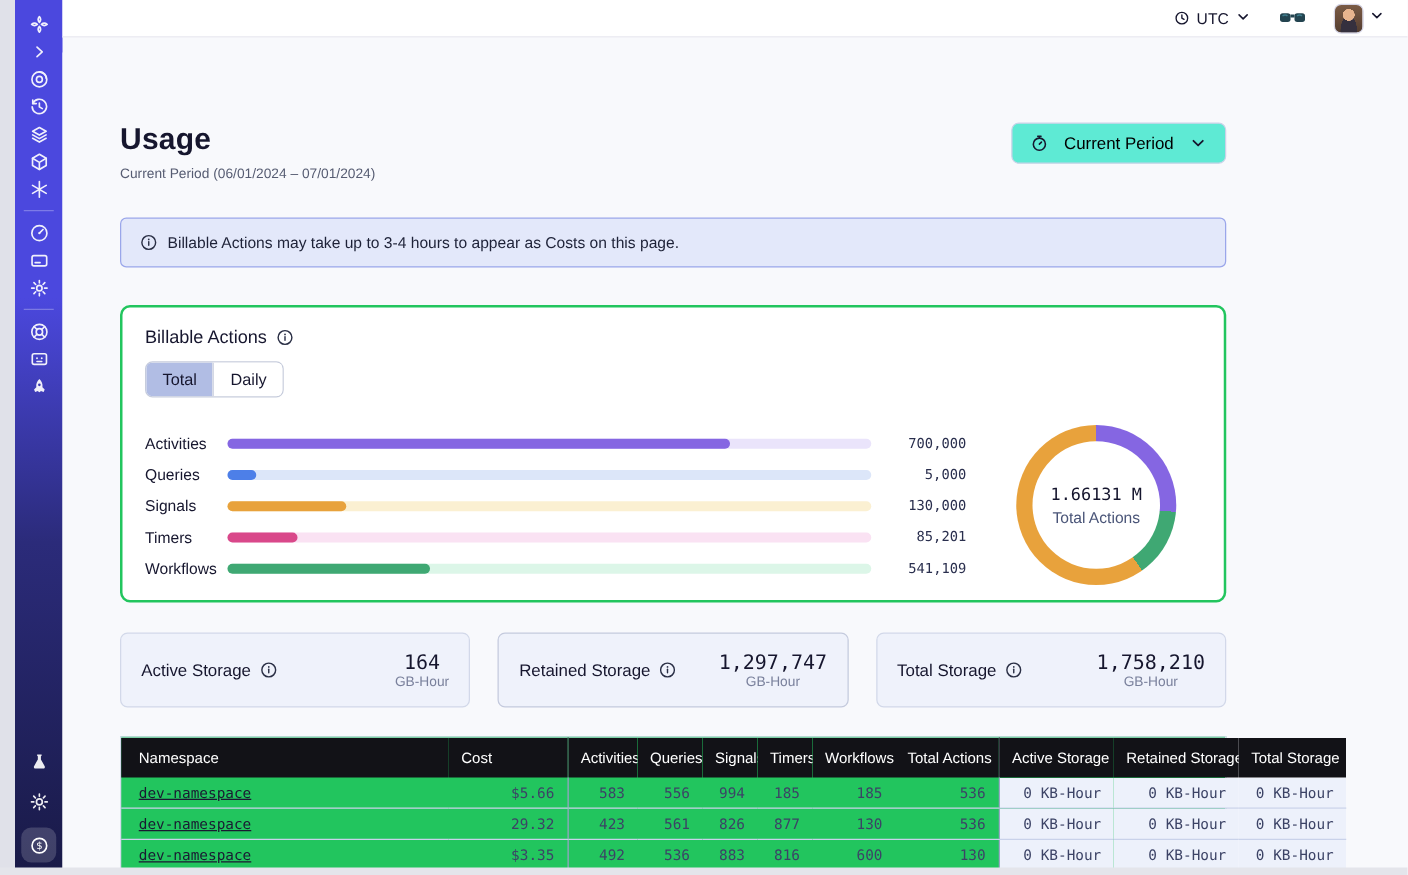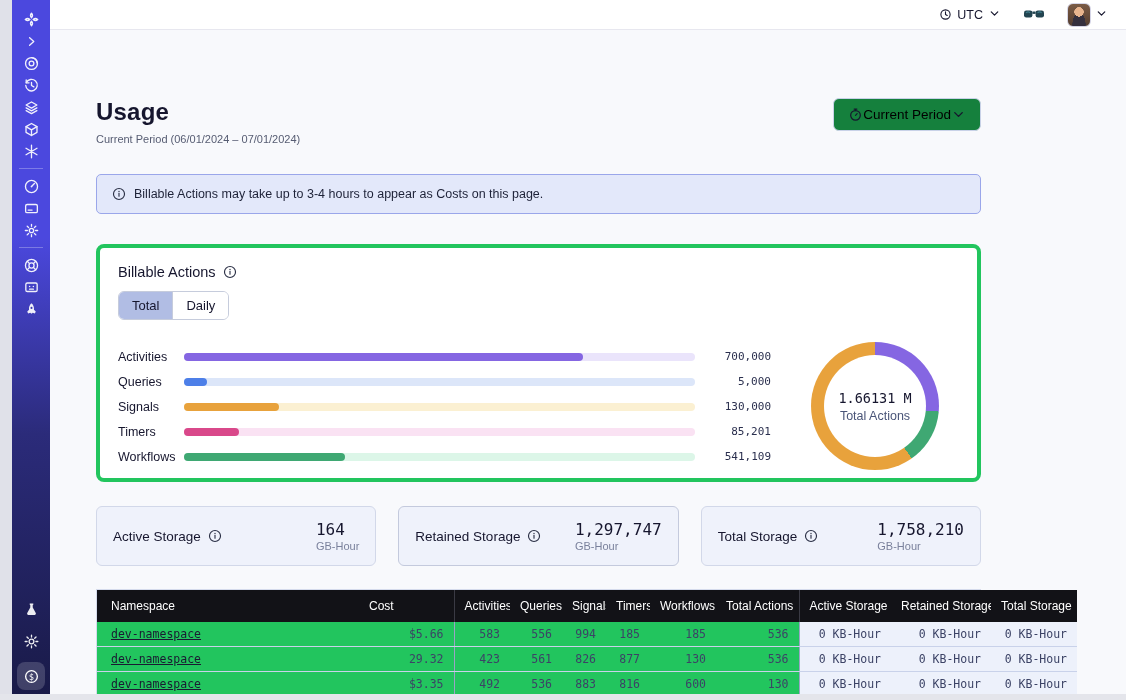--- a/index.html
+++ b/index.html
@@ -36,32 +36,32 @@
       radial-gradient(ellipse at 50% 95%, #35303E 0 42%, rgba(0,0,0,0) 43%),
       linear-gradient(180deg,#7A5B45 0%,#664A39 55%,#523E31 100%); }
 
   
   .content { position:absolute; left:50px; top:42px; width:952px; height:670px;
     background:#F8F9FC; padding:0 21px 0 46px; }
 
   .page-head { margin-top:56px; display:flex; justify-content:space-between; align-items:flex-start; }
   .title { font-size:24px; font-weight:700; letter-spacing:.2px; }
   .subtitle { font-size:11px; color:#565C72; margin-top:7px; }
-  .period-btn { background:#15803d; border:1px solid #C9D2E8; border-radius:6px; height:33px;
-    display:flex; align-items:center; gap:0; padding:0 14px; font-size:13.5px; cursor:pointer; }
+  .period-btn { background:#5eead4; border:1px solid #C9D2E8; border-radius:6px; height:33px;
+    display:flex; align-items:center; gap:12px; padding:0 14px; font-size:13.5px; cursor:pointer; }
   .period-btn svg { width:15px; height:15px; stroke:#16162E; stroke-width:1.5; fill:none;
     stroke-linecap:round; stroke-linejoin:round; }
 
   .banner { margin-top:29px; height:40px; background:#E3E8FA; border:1.5px solid #9AA6EA;
     border-radius:5px; display:flex; align-items:center; gap:8px; padding:0 15px;
     font-size:12.5px; color:#1E2238; }
   .info-ic { width:14px; height:14px; flex:0 0 auto; stroke:#2A2F45; stroke-width:1.3; fill:none;
     stroke-linecap:round; cursor:pointer; }
 
-  .card { background:#fff; border:4px solid #22c55e; border-radius:8px; }
+  .card { background:#fff; border:2px solid #22c55e; border-radius:8px; }
   .billable { margin-top:30px; height:238px; padding:16px 18px; }
   .bill-head { display:flex; align-items:center; gap:7px; font-size:14.5px; font-weight:500; }
   .tabs { margin-top:11px; display:inline-flex; border:1px solid #C6CCDC; border-radius:6px;
     overflow:hidden; background:#fff; }
   .tab { font-size:13px; padding:6px 13px; cursor:pointer; background:#fff; border:none;
     font-family:"Liberation Sans",sans-serif; color:#16162E; }
   .tab.active { background:#B1BDE4; }
   .tab + .tab { border-left:1px solid #C6CCDC; }
 
   .bill-body { margin-top:22px; display:flex; align-items:flex-start; }
@@ -80,21 +80,21 @@
   .donut-text { position:absolute; inset:0; z-index:2; display:flex; flex-direction:column;
     align-items:center; justify-content:center; gap:3px; }
   .donut-total { font-family:"DejaVu Sans Mono",monospace; font-size:13.5px; color:#16162E; }
   .donut-cap { font-size:12.5px; color:#4A5578; }
 
   .storage-row { margin-top:24px; display:flex; gap:22px; }
   .scard { flex:1; height:60px; background:#EFF2FB; border:1px solid #D2D8E9; border-radius:6px;
     display:flex; align-items:center; justify-content:space-between; padding:0 16px; }
   .scard.mid { border-color:#C4CADD; }
   .scard-label { display:flex; align-items:center; gap:7px; font-size:13.5px; }
-  .scard-val { text-align:left; }
+  .scard-val { text-align:center; }
   .scard-num { font-family:"DejaVu Sans Mono",monospace; font-size:16px; }
   .scard-unit { font-size:11px; color:#7A819C; margin-top:1px; }
 
   .tablewrap { margin-top:23px; border:1px solid #D5DBEC; border-bottom:none; background:#22c55e; }
   table { width:100%; border-collapse:collapse; table-layout:fixed; }
   thead th { background:#121217; color:#fff; font-size:12px; font-weight:500; text-align:left;
     padding:9px 10px; white-space:nowrap; overflow:hidden; }
   thead th.first { text-align:left; padding-left:14px; }
   tbody td { font-family:"DejaVu Sans Mono",monospace; font-size:11.5px; color:#3C4366;
     text-align:right; padding:5px 10px; border-bottom:1px solid #C9D2EA; white-space:nowrap;

